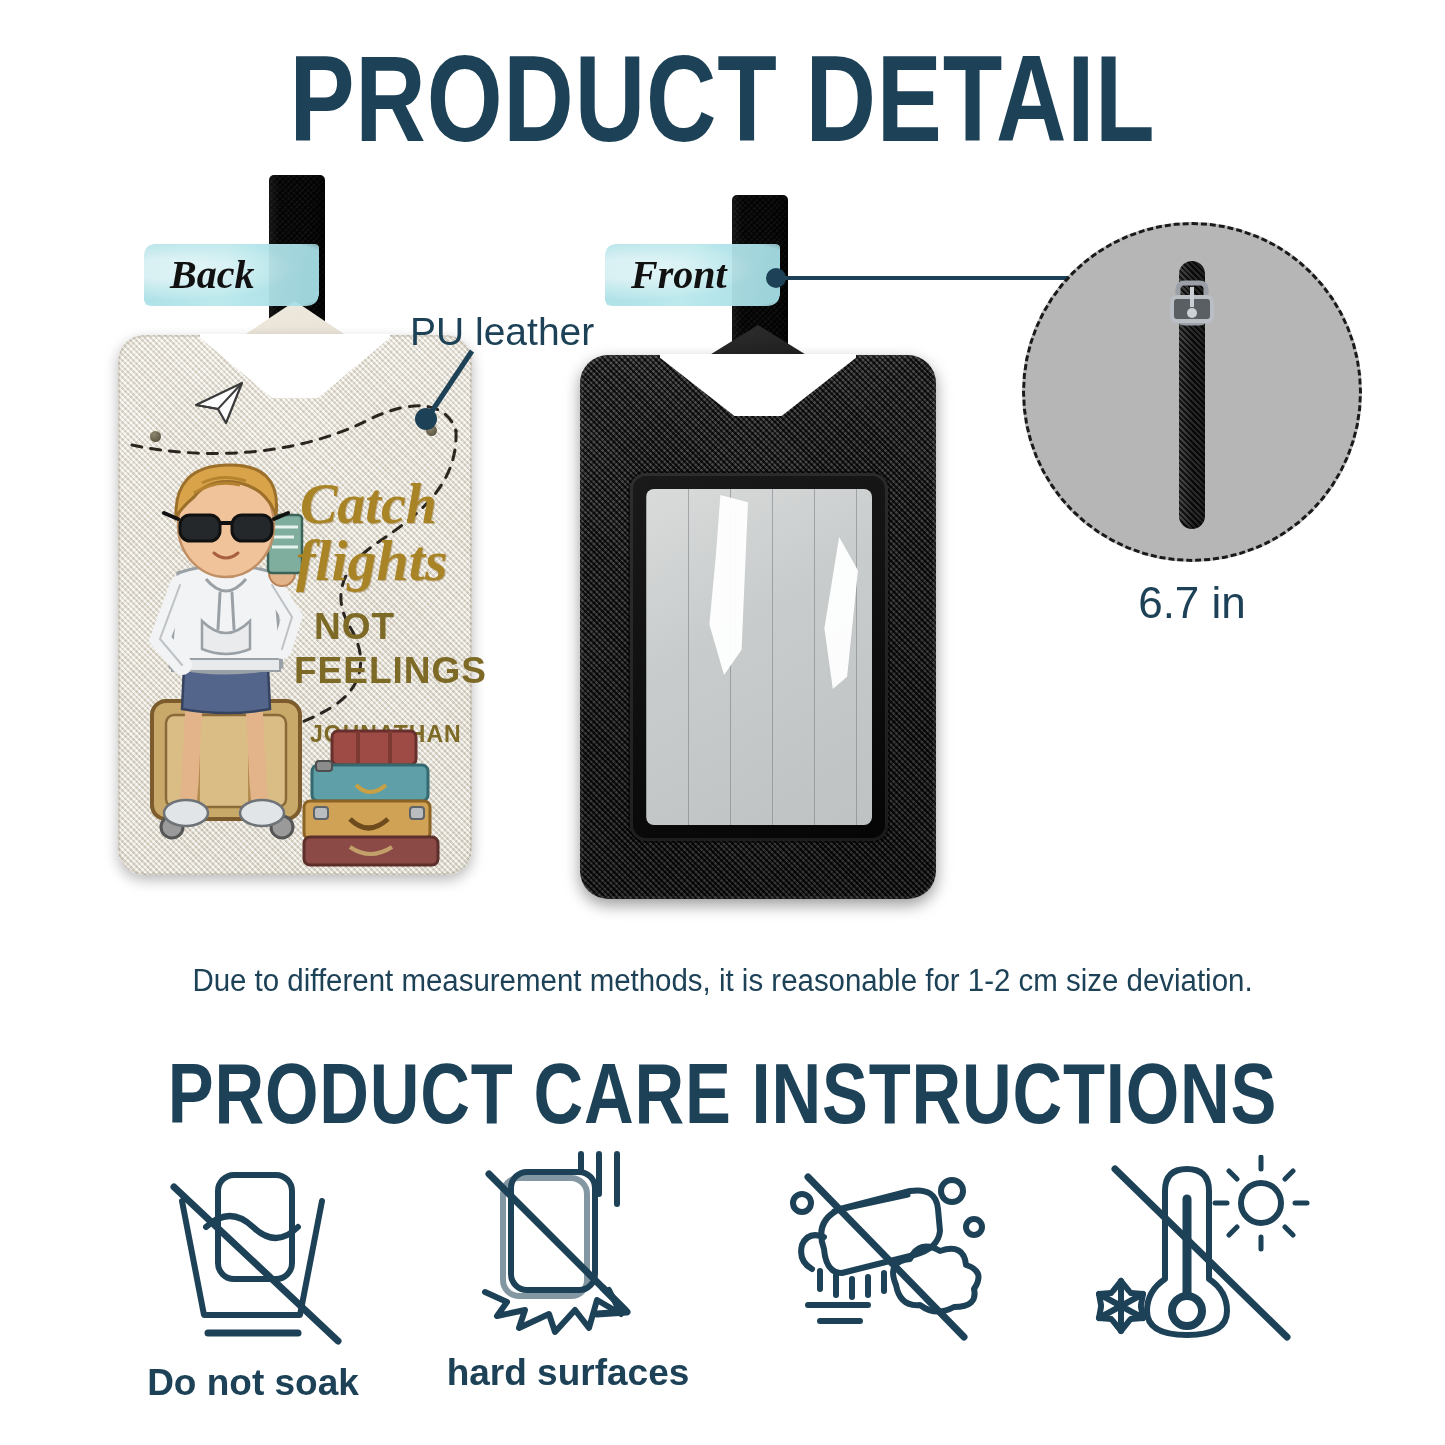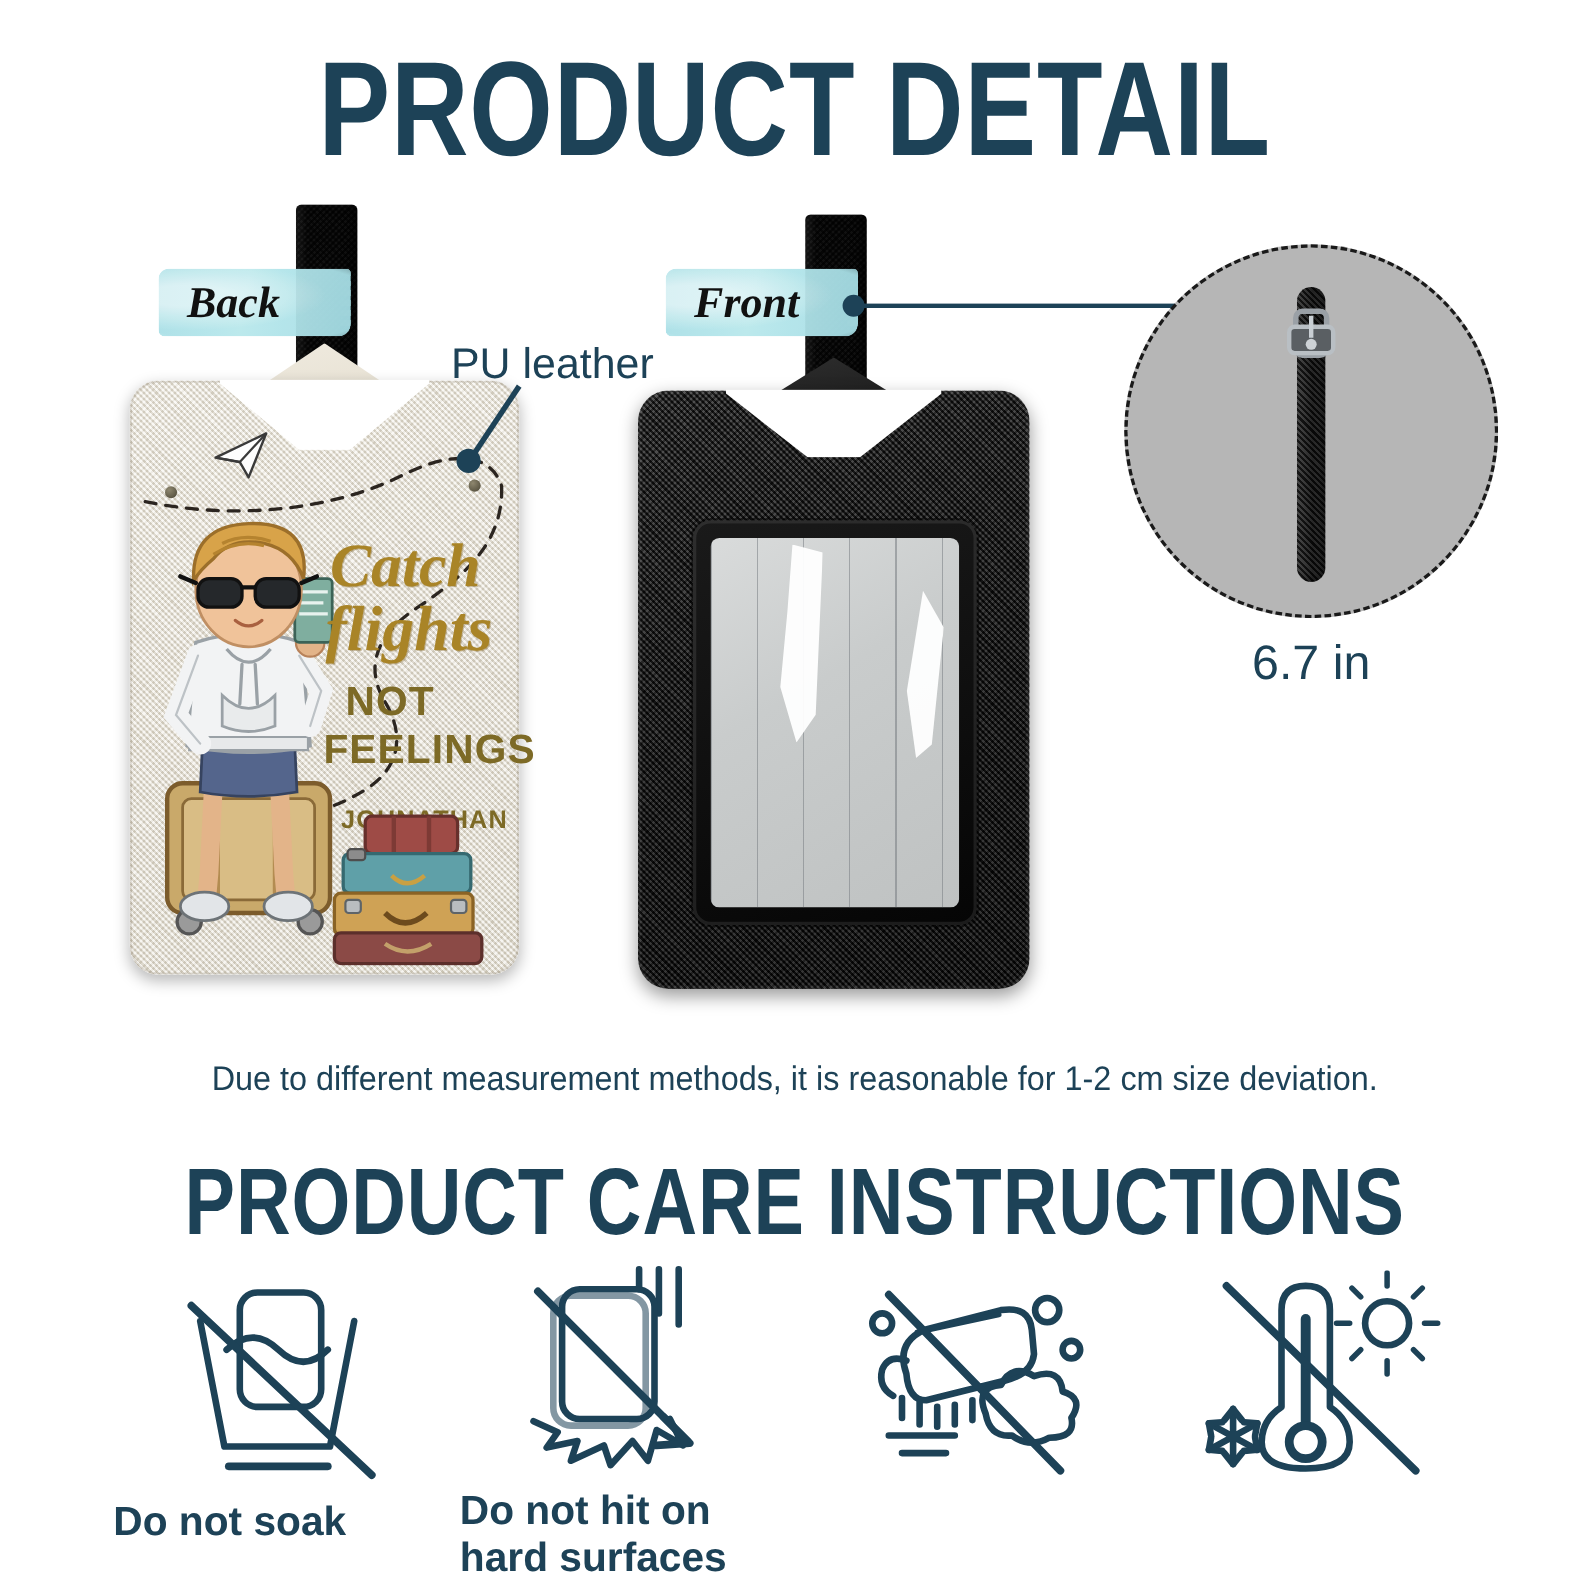--- a/index.html
+++ b/index.html
@@ -174,34 +174,34 @@
     font-style:italic;font-weight:bold;
     color:#a98427;
     text-shadow:1px 1px 0 rgba(120,90,20,.35);
   }
   .blockgold{
     font-family:"Liberation Sans Narrow","Liberation Sans",sans-serif;
     font-weight:bold;color:#7d6a26;letter-spacing:1px;
   }
 
   
-  .care-item{position:absolute;width:300px;text-align:left;}
+  .care-item{position:absolute;width:300px;text-align:center;}
   .care-icon{height:190px;display:flex;align-items:center;justify-content:center;}
   .care-label{
     color:#1d4257;font-weight:bold;font-size:37px;line-height:43px;margin-top:6px;
   }
 </style>
 </head>
 <body>
 
 <div class="page">
 
   <div class="heading" id="title">PRODUCT DETAIL</div>
 
-  <div class="tag" style="left:118px;top:346px;width:354px;height:540px;">
+  <div class="tag" style="left:118px;top:335px;width:354px;height:540px;">
 
     <div class="strap" style="left:151px;top:-160px;width:56px;height:232px;"></div>
     <div class="peak"></div>
 
     <div class="tag-back-body">
       <div class="notch"></div>
 
       <div class="rivet" style="left:32px;top:96px;"></div>
       <div class="rivet" style="left:308px;top:90px;"></div>
 
@@ -357,21 +357,20 @@
           <path d="M118 4 V22 M136 4 V44 M154 4 V54"></path>
           <rect x="48" y="22" width="84" height="118" rx="16"></rect>
           <rect x="40" y="28" width="84" height="118" rx="16" opacity=".55"></rect>
           <path d="M22 142 L44 152 L34 166 L62 160 L56 178 L86 164 L92 182 L112 160 L126 178 L134 150 L158 164 L146 140"></path>
           <path d="M26 24 L162 160" stroke-width="7"></path>
           <path d="M140 138 L164 162 L134 164" stroke-width="7"></path>
         </g>
       </svg>
     </div>
     <div class="care-label">
-      <div>Do not hit on</div>
       <div>hard surfaces</div>
     </div>
   </div>
 
   <div class="care-item" style="left:733px;top:1165px;">
     <div class="care-icon">
       <svg width="230" height="190" viewBox="0 0 230 190">
         <g fill="none" stroke="#1d4257" stroke-width="6" stroke-linecap="round" stroke-linejoin="round">
           <path d="M56 84 Q46 56 72 44 L142 26 Q168 22 170 44 L172 66 Q170 84 146 90 L74 108 Q58 108 56 84 Z"></path>
           <path d="M66 46 L140 30" stroke-width="5"></path>

